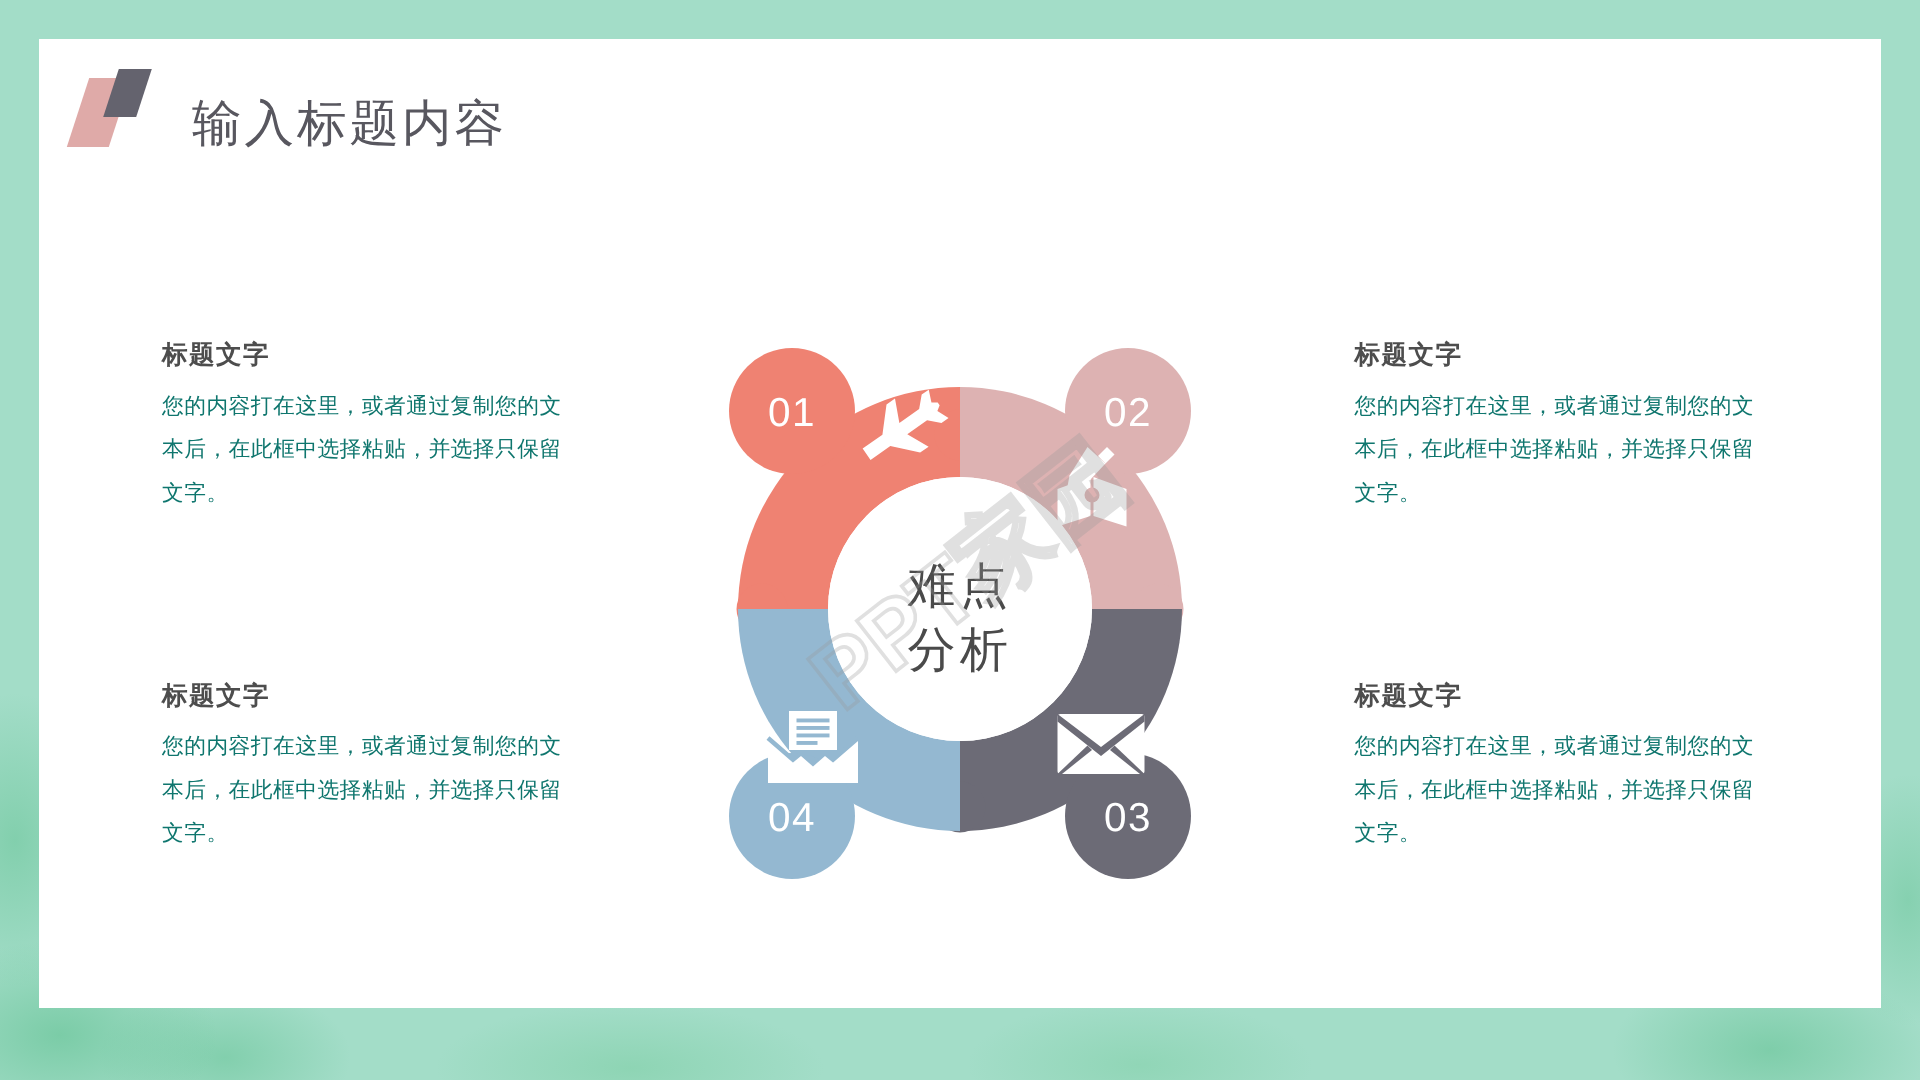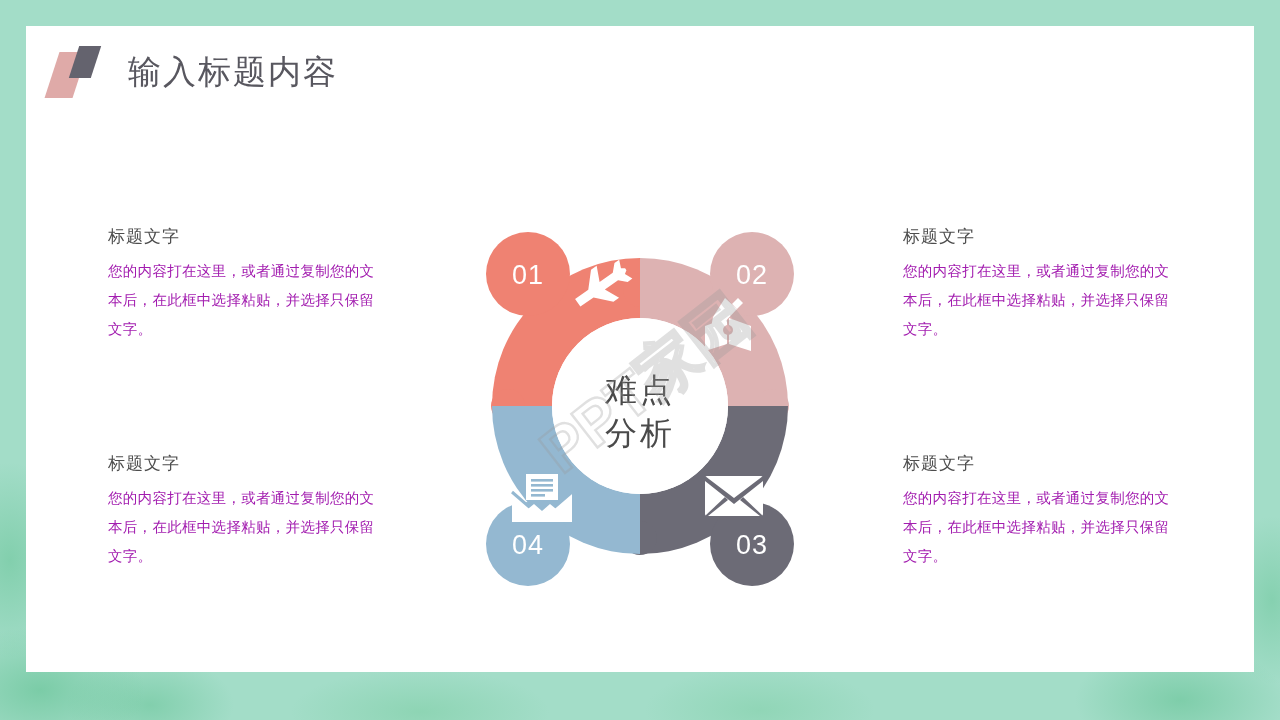--- a/index.html
+++ b/index.html
@@ -44,21 +44,21 @@
     height: 646px;
     background: #ffffff;
   }
 
   
   .title-row {
     position: absolute;
     left: 48px;
     top: 44px;
     display: flex;
-    align-items: center;
+    align-items: flex-end;
   }
   .logo-mark {
     position: relative;
     width: 56px;
     height: 54px;
     flex: none;
   }
   .para-pink, .para-gray {
     position: absolute;
     transform: skewX(-18deg);
@@ -87,29 +87,29 @@
     position: absolute;
     width: 272px;
   }
   .block.left  { left: 108px; }
   .block.right { left: 903px; }
   .block.top   { top: 228px; }
   .block.bot   { top: 455px; }
 
   .block-head {
     font-size: 17px;
-    font-weight: normal;
+    font-weight: bold;
     color: #4d4d4d;
     letter-spacing: 1px;
     margin: 0 0 12px 0;
     line-height: 1;
   }
   .block-body {
     font-size: 14.5px;
-    color: #a21caf;
+    color: #0f766e;
     line-height: 29px;
     margin: 0;
     letter-spacing: .3px;
   }
 
   
   .wheel {
     position: absolute;
     left: 448px;
     top: 218px;

